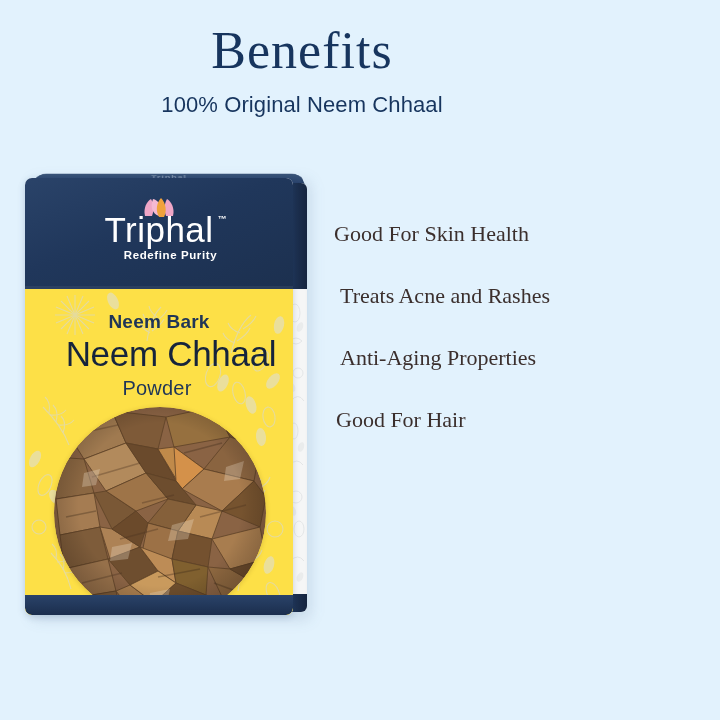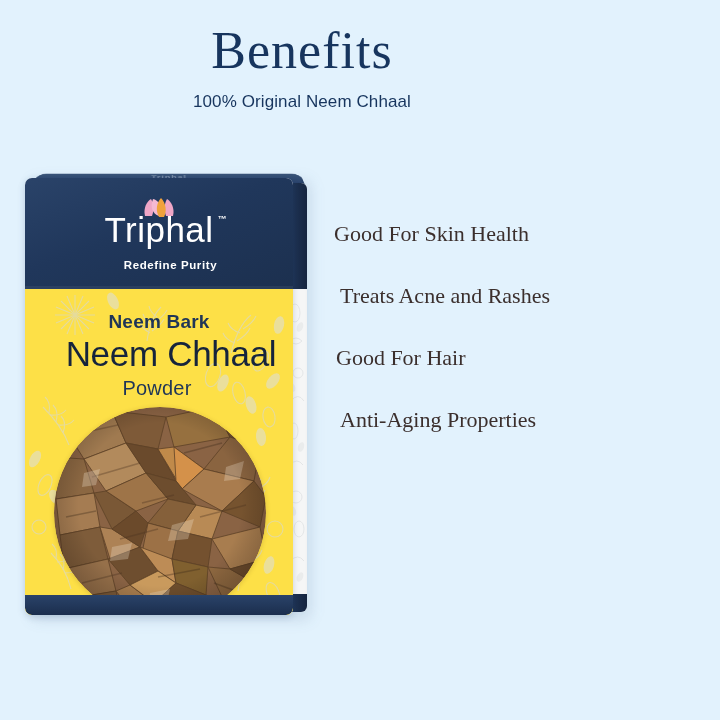--- a/index.html
+++ b/index.html
@@ -36,21 +36,21 @@
     font-size: 52px;
     font-weight: 400;
     letter-spacing: 1px;
     color: #17355e;
     line-height: 1.05;
   }
   #poster-subtitle {
     margin: 0;
     padding-top: 13px;
     font-family: "Liberation Sans", sans-serif;
-    font-size: 17px;
+    font-size: 22px;
     font-weight: 400;
     letter-spacing: 0.1px;
     color: #17355e;
   }
 
   
   #product-box {
     position: absolute;
     left: 25px;
     top: 166px;
@@ -182,21 +182,21 @@
   #brand-tm {
     position: absolute;
     right: -13px;
     top: 2px;
     font-size: 9px;
     color: #ffffff;
     font-weight: 600;
   }
   #brand-tagline {
     display: block;
-    margin-top: 11px;
+    margin-top: 1px;
     font-family: "Liberation Sans", sans-serif;
     font-size: 11.5px;
     font-weight: 600;
     letter-spacing: 0.6px;
     color: #ffffff;
     padding-left: 23px;
   }
 
   
   #box-white-area {
@@ -521,21 +521,21 @@
     </div>
   </div>
 
   <div id="benefits-list">
     <div class="benefit-item">
       <span>Good For Skin Health</span>
     </div>
     <div class="benefit-item indent-1">
       <span>Treats Acne and Rashes</span>
     </div>
+    <div class="benefit-item indent-1">
+      <span>Anti-Aging Properties</span>
+    </div>
     <div class="benefit-item indent-2">
       <span>Good For Hair</span>
     </div>
-    <div class="benefit-item indent-1">
-      <span>Anti-Aging Properties</span>
-    </div>
   </div>
 
 </div>
 
 </body></html>

